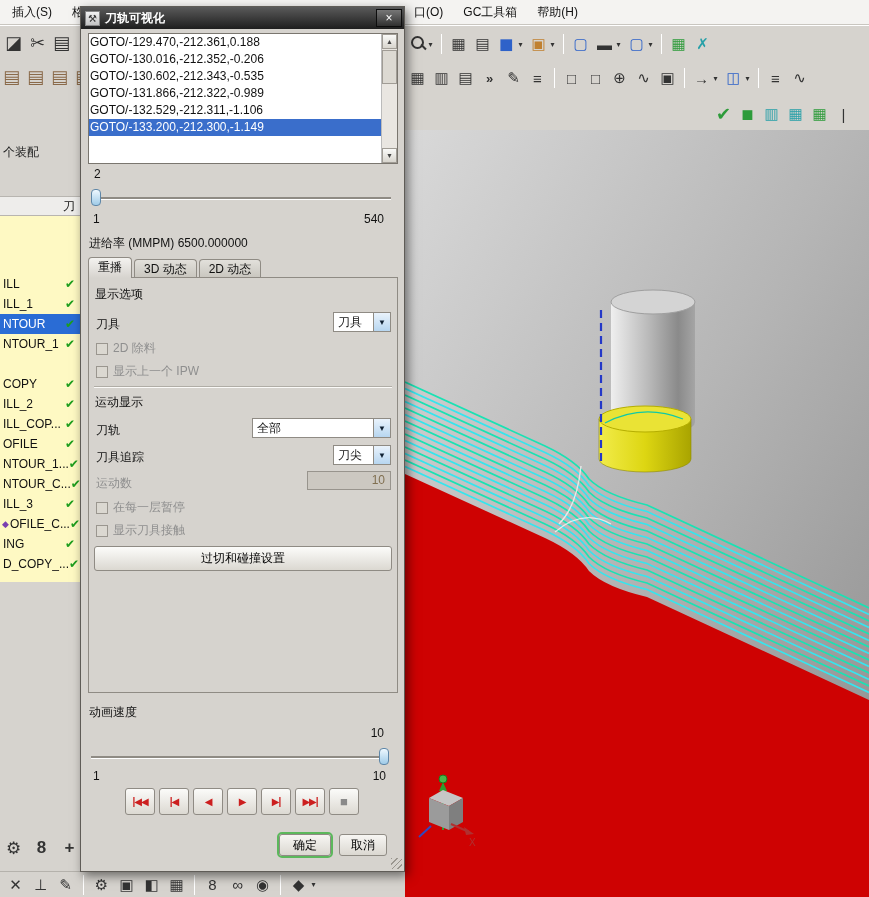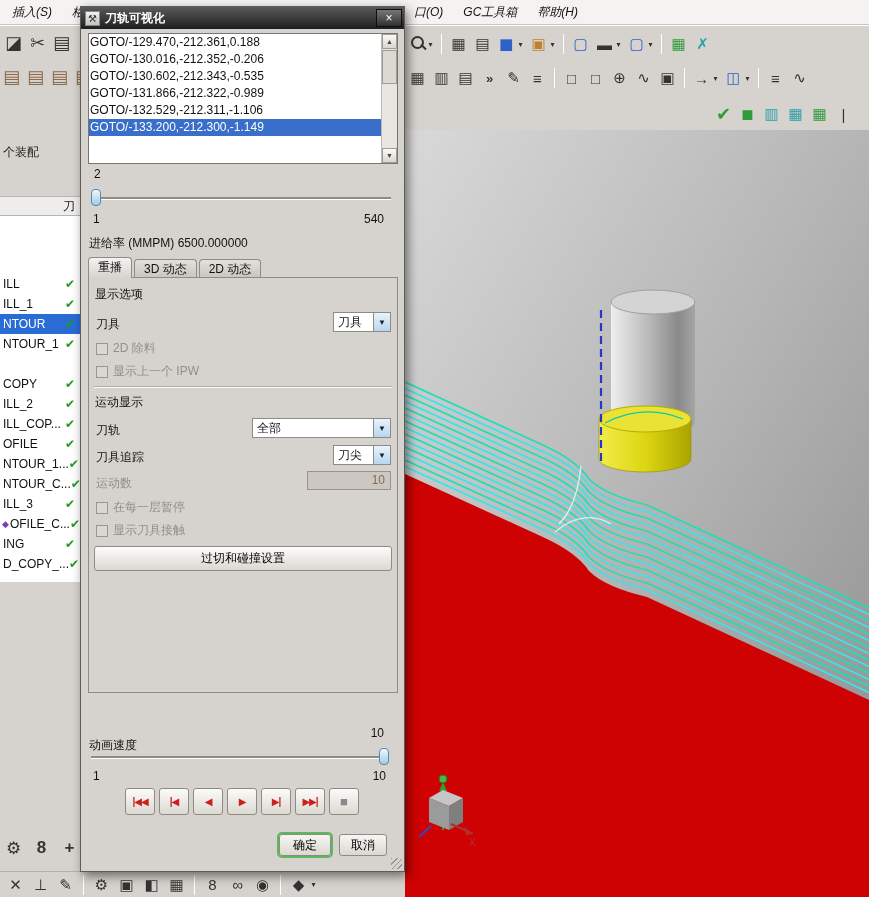--- a/index.html
+++ b/index.html
@@ -7,21 +7,21 @@
   body {
     width:869px; height:897px; position:relative; overflow:hidden;
     background:#d6d3ce;
     font-family:"Liberation Sans","DejaVu Sans",sans-serif;
     font-size:12px; color:#111;
     -webkit-font-smoothing:antialiased;
   }
 
   
   .menubar{position:absolute;left:0;top:0;width:869px;height:25px;background:#f4f3f1;border-bottom:1px solid #c9c6c0;}
-  .menugroup{position:absolute;top:0;height:25px;display:flex;align-items:center;gap:20px;font-style:italic;}
+  .menugroup{position:absolute;top:0;height:25px;display:flex;align-items:center;gap:20px;}
   .menugroup.left{left:12px;}
   .menugroup.right{left:414px;}
   .menu-item{cursor:default;white-space:nowrap;}
 
   
   .toolzone{position:absolute;left:0;top:25px;width:869px;height:105px;background:#d6d3ce;border-top:1px solid #fff;}
   .trow{position:absolute;display:flex;align-items:center;gap:1px;}
   .ticon{width:23px;height:24px;display:flex;align-items:center;justify-content:center;font-size:15px;color:#4a4a4a;cursor:default;}
   .ticon .g{pointer-events:none;}
   .ticon.sep{width:1px;height:20px;background:#a8a5a0;margin:0 4px;border-right:1px solid #fff;}
@@ -30,21 +30,21 @@
   .ticon.orange{color:#c08030;} .ticon.brown{color:#8a6a4a;}
   .ticon.dark{color:#333;} .ticon.lg{font-size:18px;} .ticon.chev{font-size:13px;font-weight:bold;}
   .mag{width:20px;height:22px;position:relative;display:inline-block;}
   .mag::before{content:"";position:absolute;left:3px;top:3px;width:9px;height:9px;border:2px solid #333;border-radius:50%;}
   .mag::after{content:"";position:absolute;left:12px;top:13px;width:7px;height:2px;background:#333;transform:rotate(45deg);}
 
   
   .sidebar{position:absolute;left:0;top:130px;width:80px;height:767px;background:#d6d3ce;}
   .asm-label{position:absolute;left:3px;top:14px;color:#222;}
   .nav-header{position:absolute;left:0;top:66px;width:80px;height:20px;background:#eeedeb;border-top:1px solid #b8b5b0;border-bottom:1px solid #b8b5b0;display:flex;align-items:center;justify-content:flex-end;padding-right:5px;}
-  .oplist{position:absolute;left:0;top:86px;width:80px;height:366px;background:#ffffff;padding-top:58px;overflow:hidden;}
+  .oplist{position:absolute;left:0;top:86px;width:80px;height:366px;background:#fef9c3;padding-top:58px;overflow:hidden;}
   .oprow{height:20px;display:flex;align-items:center;padding-left:2px;white-space:nowrap;cursor:default;}
   .oprow .pre{font-size:9px;color:#7a3fb0;margin-right:1px;}
   .oprow .check{margin-left:auto;margin-right:5px;color:#1d9e1d;font-weight:bold;font-size:12px;}
   .oprow.selected{background:#2a6cd5;color:#fff;}
   .side-icons{position:absolute;left:2px;top:706px;display:flex;gap:5px;align-items:center;}
   .side-icons .ticon{font-size:17px;font-weight:bold;}
 
   
   .bottombar{position:absolute;left:0;top:871px;width:404px;height:26px;background:#d6d3ce;border-top:1px solid #b5b2ac;display:flex;align-items:center;gap:2px;padding-left:4px;}
 
@@ -86,21 +86,21 @@
   .dis{color:#8f8f8f;}
   .ddbox{position:absolute;height:20px;background:#fff;border:1px solid #8f8b84;display:flex;align-items:center;padding-left:4px;cursor:default;}
   .ddval{flex:1;white-space:nowrap;}
   .ddbtn{width:17px;height:100%;margin-left:2px;background:linear-gradient(#eaf3fc,#b7d6f0);border-left:1px solid #8f8b84;display:flex;align-items:center;justify-content:center;font-size:8px;color:#123;}
   .cbrow{position:absolute;display:flex;align-items:center;gap:5px;cursor:default;}
   .cb{width:12px;height:12px;background:#dbd8d1;border:1px solid #9a968f;display:inline-block;}
   .hrule{position:absolute;left:5px;right:5px;height:2px;border-top:1px solid #b0ada6;border-bottom:1px solid #fbfaf8;}
   .numfield{position:absolute;height:19px;background:#ccc8c1;border:1px solid #98948d;color:#806f50;text-align:right;padding:0 5px;line-height:17px;}
   .gougebtn{position:absolute;left:5px;right:5px;top:268px;height:25px;background:linear-gradient(#fcfcfa,#dbd8d1);border:1px solid #8f8b84;border-radius:3px;font-family:inherit;font-size:12px;cursor:default;}
 
-  .speed-label{position:absolute;left:8px;top:697px;margin-top:33px;}
+  .speed-label{position:absolute;left:8px;top:697px;}
   .speed-val{position:absolute;right:20px;top:719px;}
   .val-min2{position:absolute;left:12px;top:762px;}
   .val-max2{position:absolute;right:18px;top:762px;}
 
   .pbrow{position:absolute;left:44px;top:781px;display:flex;gap:4px;}
   .pbtn{width:30px;height:27px;background:linear-gradient(#fbfbf9,#dcd9d2);border:1px solid #8f8b84;border-radius:3px;display:flex;align-items:center;justify-content:center;padding:0;font-family:inherit;font-size:10px;letter-spacing:-1px;cursor:default;}
   .pbtn.red{color:#cc1f1f;font-weight:bold;}
   .pbtn.gray{color:#8a8a8a;font-size:13px;letter-spacing:0;}
 
   .btn{position:absolute;top:827px;height:22px;background:linear-gradient(#f7f6f3,#dbd8d1);border:1px solid #8f8b84;border-radius:3px;font-family:inherit;font-size:12px;padding:0 0;cursor:default;}

